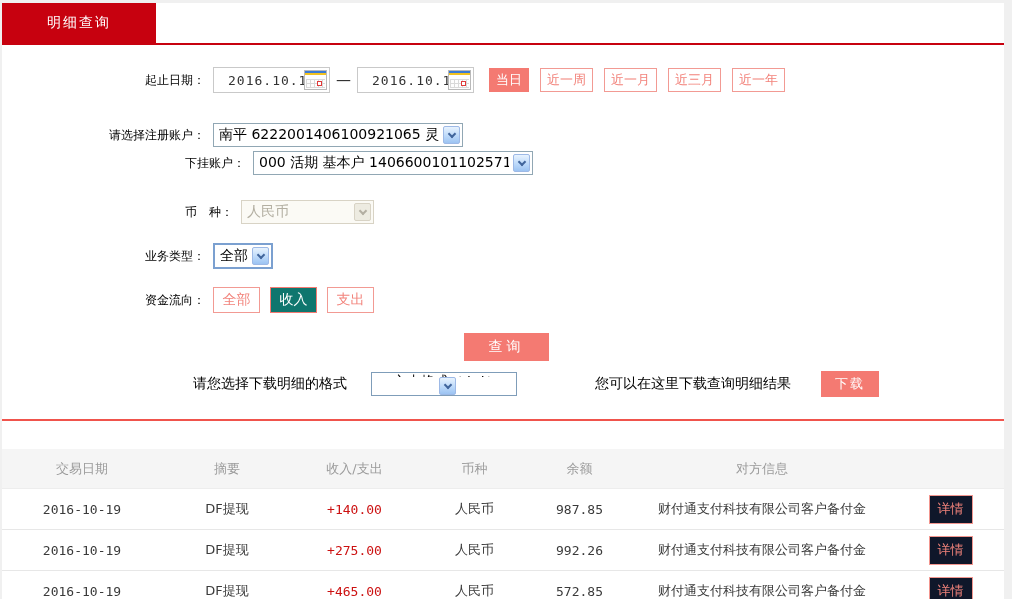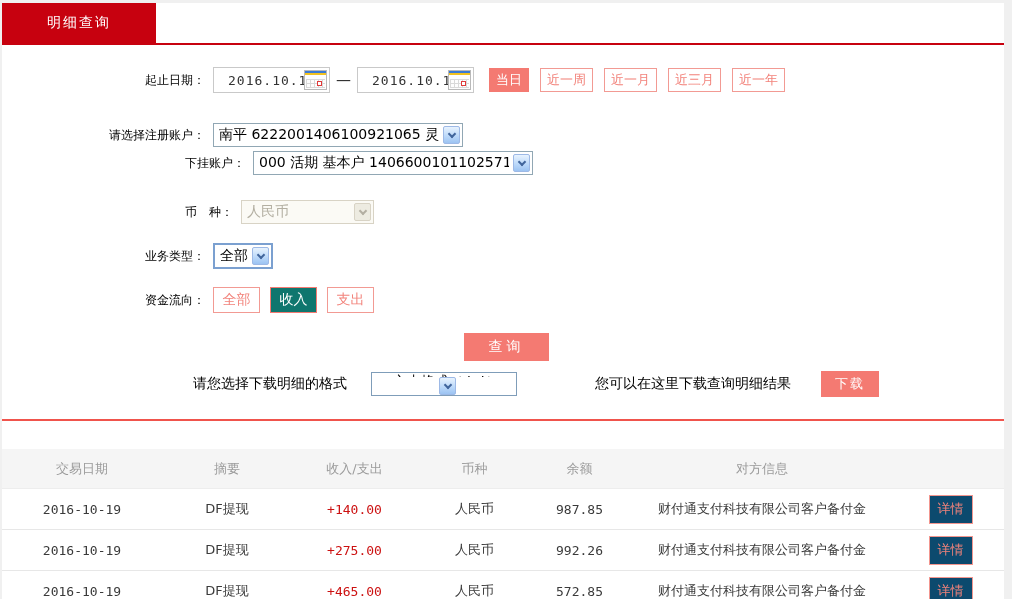--- a/index.html
+++ b/index.html
@@ -117,21 +117,21 @@
   .c1 { width:160px; }
   .c2 { width:130px; }
   .c3 { width:125px; }
   .c4 { width:115px; }
   .c5 { width:95px; }
   .c6 { width:270px; }
   .c7 { width:107px; }
   .amount { color:#cc1111; font-family:"DejaVu Sans Mono","Liberation Mono",monospace; font-size:13px; }
   .mono { font-family:"DejaVu Sans Mono","Liberation Mono",monospace; font-size:13px; }
   .detail-btn {
-    width:44px; height:29px; background:#0c4a6e; border:1px solid #f2968f;
+    width:44px; height:29px; background:#0f172a; border:1px solid #f2968f;
     color:#f2837b; font-size:13px; cursor:pointer;text-align:center;
   }
 </style>
 </head>
 <body>
 
 <div class="page">
 
   <div class="tab">
     <span>明细查询</span>

